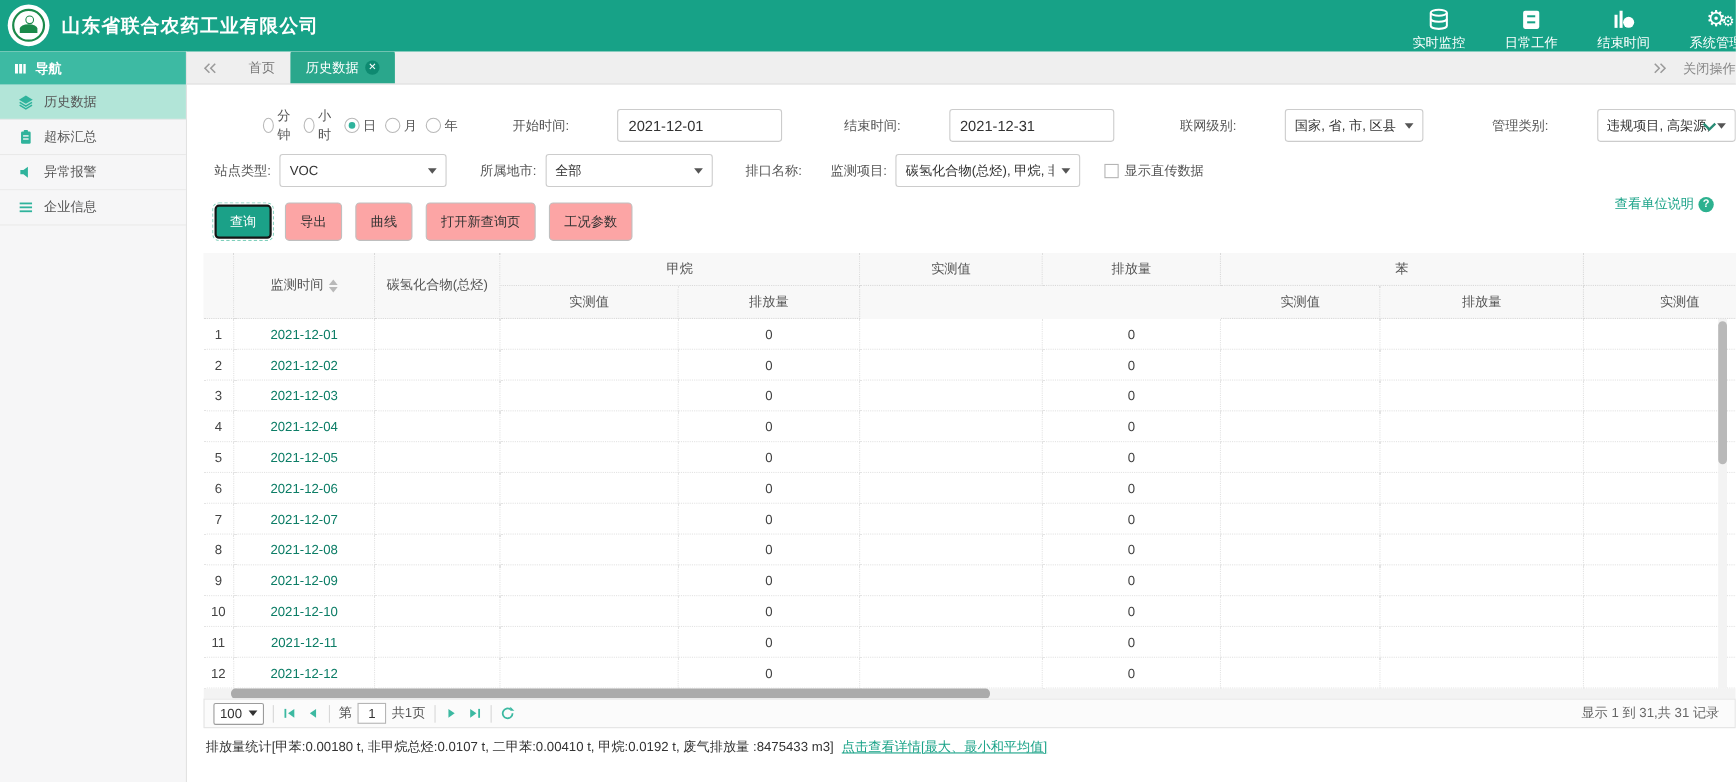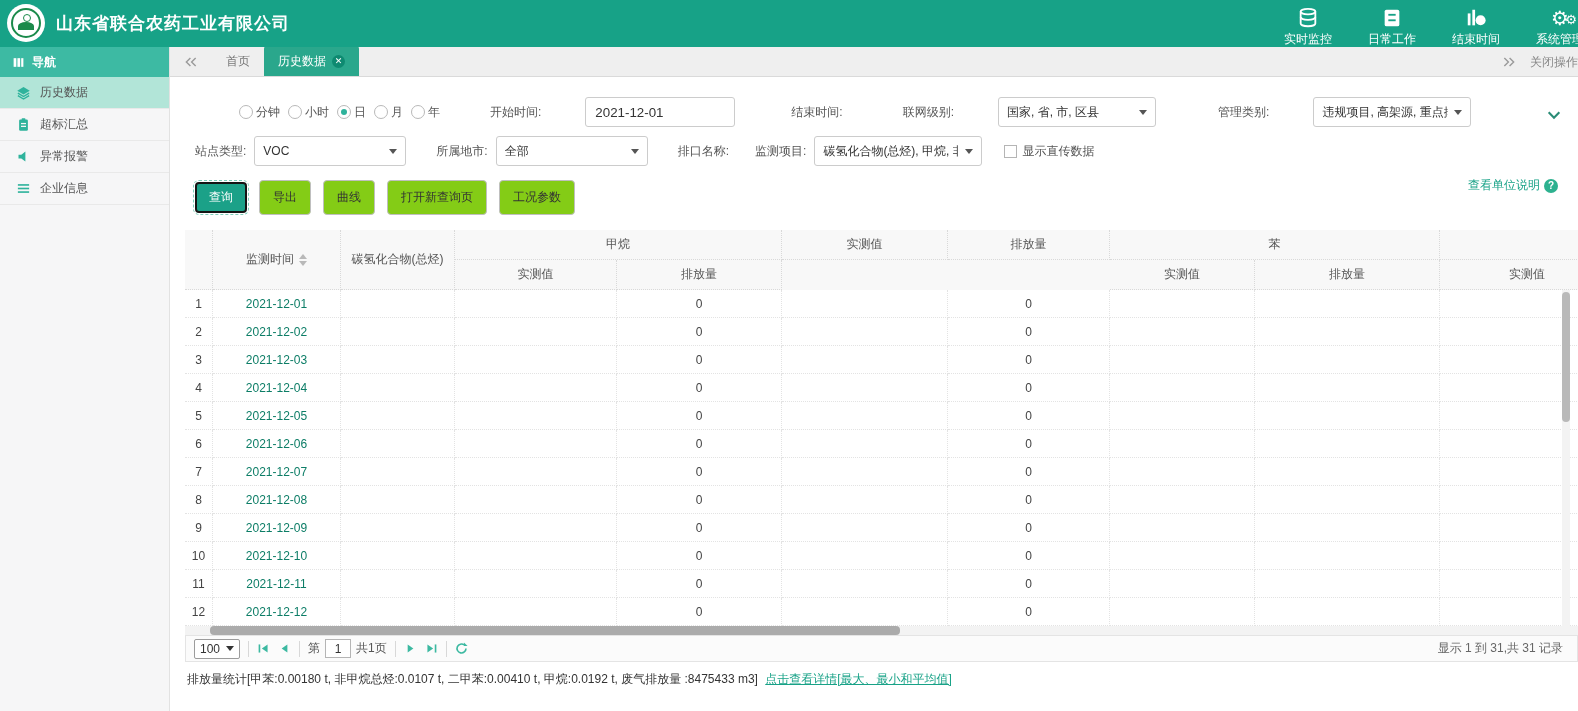--- a/index.html
+++ b/index.html
@@ -58,21 +58,21 @@
   .selbox { height:30px; border:1px solid #ccc; border-radius:3px; background:#fff; color:#333;
     display:flex; align-items:center; justify-content:space-between; padding:0 8px; margin-left:8px; cursor:pointer; overflow:hidden; }
   .selbox .stext { white-space:nowrap; overflow:hidden; }
   .caret { flex:0 0 auto; width:0; height:0; border:4px solid transparent; border-top:5px solid #555; margin-top:5px; margin-left:6px; }
   .chk { width:13px; height:13px; border:1px solid #b5b5b5; background:#fff; margin-right:5px; }
   .chk-wrap { display:flex; align-items:center; margin-left:22px; cursor:pointer; }
   .collapse-ico { position:absolute; top:30px; right:16px; color:#2a8c76; cursor:pointer; }
   .collapse-ico svg { width:16px; height:16px; }
 
   .btnrow { display:flex; align-items:center; margin:14px 0 0 25px; gap:12px; }
-  .btn { background:#84cc16; border:1px solid #bfbfbf; border-radius:4px; color:#333; padding:8px 13px; cursor:pointer;
+  .btn { background:#fca5a5; border:1px solid #bfbfbf; border-radius:4px; color:#333; padding:8px 13px; cursor:pointer;
     font-size:12px; font-family:inherit; }
   .btn-primary { background:#1ba188; color:#fff; border:2px solid #151515; padding:5px 12px;
     outline:1px dashed #7fd0bc; outline-offset:1px; }
   .unit-help { position:absolute; right:20px; top:100px; color:#18a287; display:flex; align-items:center; gap:4px; cursor:pointer; }
   .q-ico { width:14px; height:14px; border-radius:50%; background:#2db18f; color:#fff; font-size:10px; font-weight:bold;
     text-align:center; line-height:14px; }
 
   
   .results { position:absolute; top:153px; left:15px; right:0; }
   .grid { position:relative; overflow:hidden; width:100%; }
@@ -260,20 +260,21 @@
             <span>月</span>
           </span>
           <span class="radio-item">
             <span class="radio-dot"></span>
             <span>年</span>
           </span>
         </div>
       <span class="flabel">开始时间:</span>
       <input class="tbox" style="width: 150px;" value="2021-12-01">
       <span class="flabel" style="margin-left:20px">结束时间:</span>
+      <input class="tbox" style="width: 150px;" value="2021-12-31">
       <span class="flabel" style="margin-left:24px">联网级别:</span>
       <div class="selbox" style="width:158px">
         <span class="stext">国家, 省, 市, 区县</span>
           <span class="caret"></span>
       </div>
       <span class="flabel" style="margin-left:26px">管理类别:</span>
       <div class="selbox" style="width:158px">
         <span class="stext">违规项目, 高架源, 重点排</span>
           <span class="caret"></span>
       </div>

